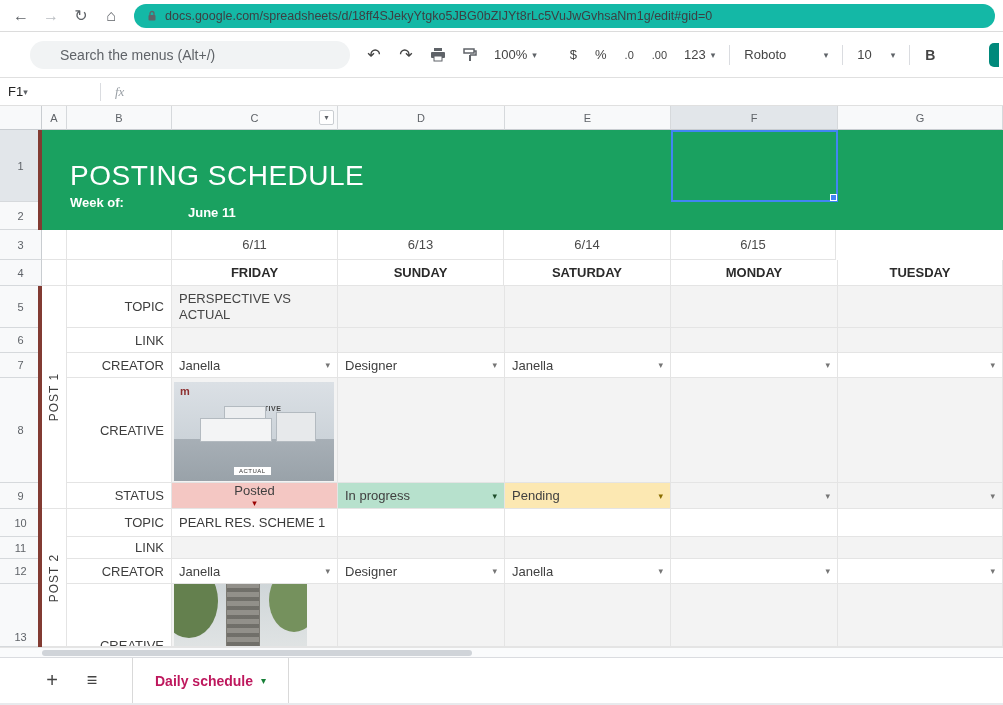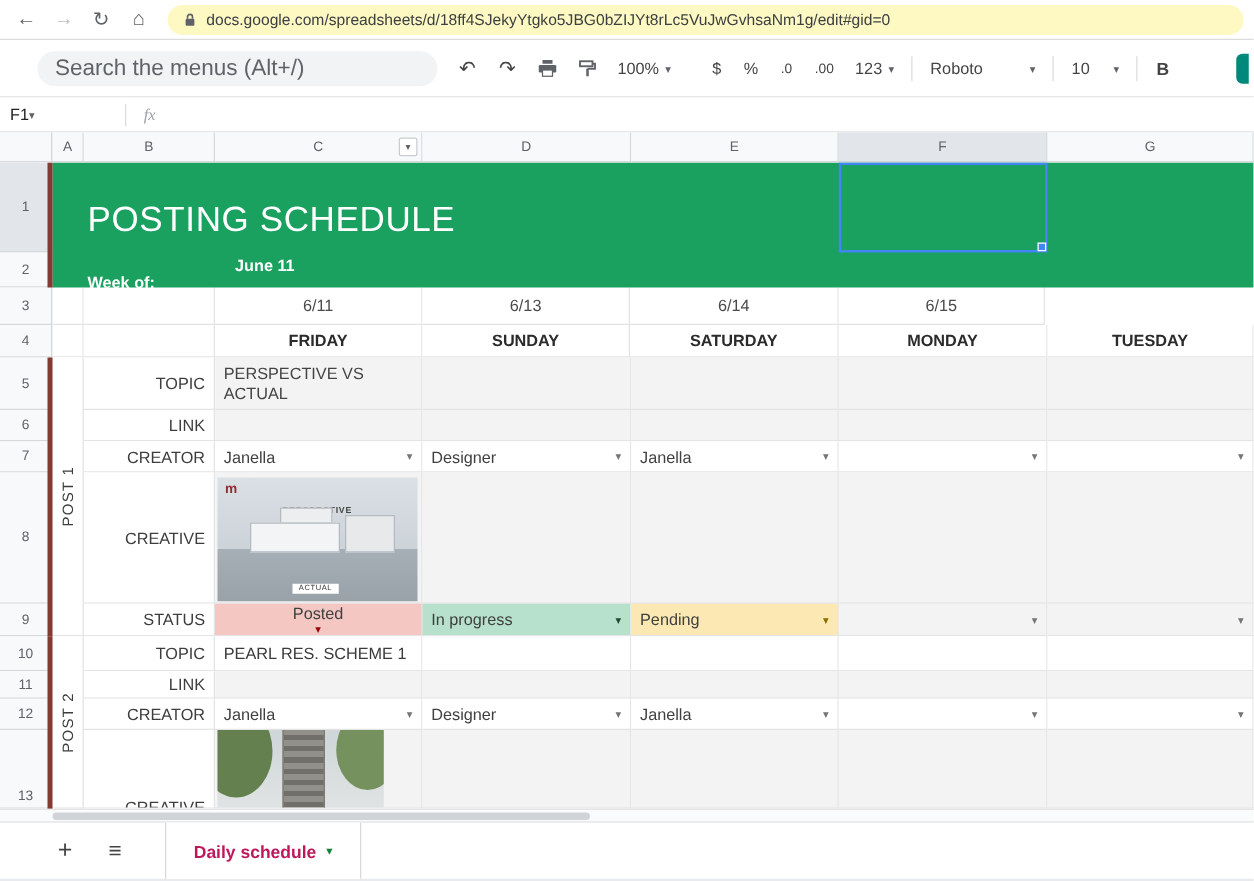--- a/index.html
+++ b/index.html
@@ -6,30 +6,30 @@
   html,body{width:1003px;height:705px;overflow:hidden;background:#fff;
     font-family:"Liberation Sans",sans-serif;}
   .screen{width:1003px;height:705px;display:flex;flex-direction:column;background:#fff;}
 
   
   .browser-bar{height:32px;flex:0 0 auto;display:flex;align-items:center;gap:4px;
     padding:0 8px;background:#fff;border-bottom:1px solid #dcdcdc;}
   .nav-ic{width:26px;height:26px;display:flex;align-items:center;justify-content:center;
     font-size:16px;color:#5f6368;border-radius:50%;cursor:pointer;}
   .nav-ic.disabled{color:#b9bdc1;}
-  .address-bar{flex:1;height:24px;margin-left:6px;background:#fef9c3;border-radius:12px;
+  .address-bar{flex:1;height:24px;margin-left:6px;background:#14b8a6;border-radius:12px;
     display:flex;align-items:center;gap:7px;padding:0 12px;overflow:hidden;}
   .url{font-size:12.5px;color:#3c4043;white-space:nowrap;overflow:hidden;}
 
   
   .gs-toolbar{height:46px;flex:0 0 auto;display:flex;align-items:center;background:#fff;
     border-bottom:1px solid #e0e0e0;padding:0 4px;}
   .menu-search{width:320px;height:28px;margin-left:26px;border-radius:14px;background:#f1f3f4;
     display:flex;align-items:center;padding:0 14px;flex:0 0 auto;}
-  .search-txt{font-size:18px;color:#5f6368;white-space:nowrap;}
+  .search-txt{font-size:14px;color:#5f6368;white-space:nowrap;margin-left:16px;}
   .tb-ic{width:28px;height:28px;display:flex;align-items:center;justify-content:center;
     color:#444;font-size:16px;margin:0 2px;border-radius:4px;}
   .tb-ic:first-of-type{margin-left:10px;}
   .tb-txt{font-size:13px;color:#444;padding:0 9px;}
   .tb-txt.small{font-size:11px;}
   .tb-txt.boldbtn{font-weight:bold;font-size:14px;}
   .tb-dd{display:flex;align-items:center;gap:5px;font-size:13px;color:#444;padding:0 8px;}
   .tb-dd.font-dd{width:100px;justify-content:space-between;}
   .tb-dd.size-dd{width:54px;justify-content:space-between;}
   .caret{font-size:9px;color:#5f6368;}
@@ -78,21 +78,21 @@
   .lbl-bottom span{margin-bottom:-7px;}
   .topic{align-items:flex-start;padding:5px 6px 3px 7px;line-height:1.25;color:#444;}
   .topic2{padding-left:7px;color:#3a3a3a;}
   .dd{justify-content:space-between;padding:0 7px;}
   .dd-arrow{font-size:9px;color:#757575;flex:0 0 auto;}
   .pad0{padding:0;}
 
   
   .banner{height:100px;position:relative;}
   .banner-title{position:absolute;left:28px;top:30px;font-size:28px;color:#fff;letter-spacing:.5px;}
-  .banner-week-label{position:absolute;left:28px;top:88px;font-size:13px;font-weight:bold;color:#fff;}
+  .banner-week-label{position:absolute;left:28px;top:65px;font-size:13px;font-weight:bold;color:#fff;}
   .banner-week-value{position:absolute;left:146px;top:75px;font-size:13px;font-weight:bold;color:#fff;}
 
   
   .selection{position:absolute;left:629px;top:0;width:167px;height:72px;
     border:2px solid #4285f4;z-index:6;pointer-events:none;}
   .fill-handle{position:absolute;right:-1px;bottom:-1px;width:7px;height:7px;
     background:#4285f4;border:1px solid #fff;pointer-events:auto;}
   .post-overlay{position:absolute;left:0;width:25px;background:#fff;z-index:2;
     border-right:1px solid #e4e4e4;border-bottom:1px solid #e4e4e4;
     display:flex;align-items:center;justify-content:center;}

